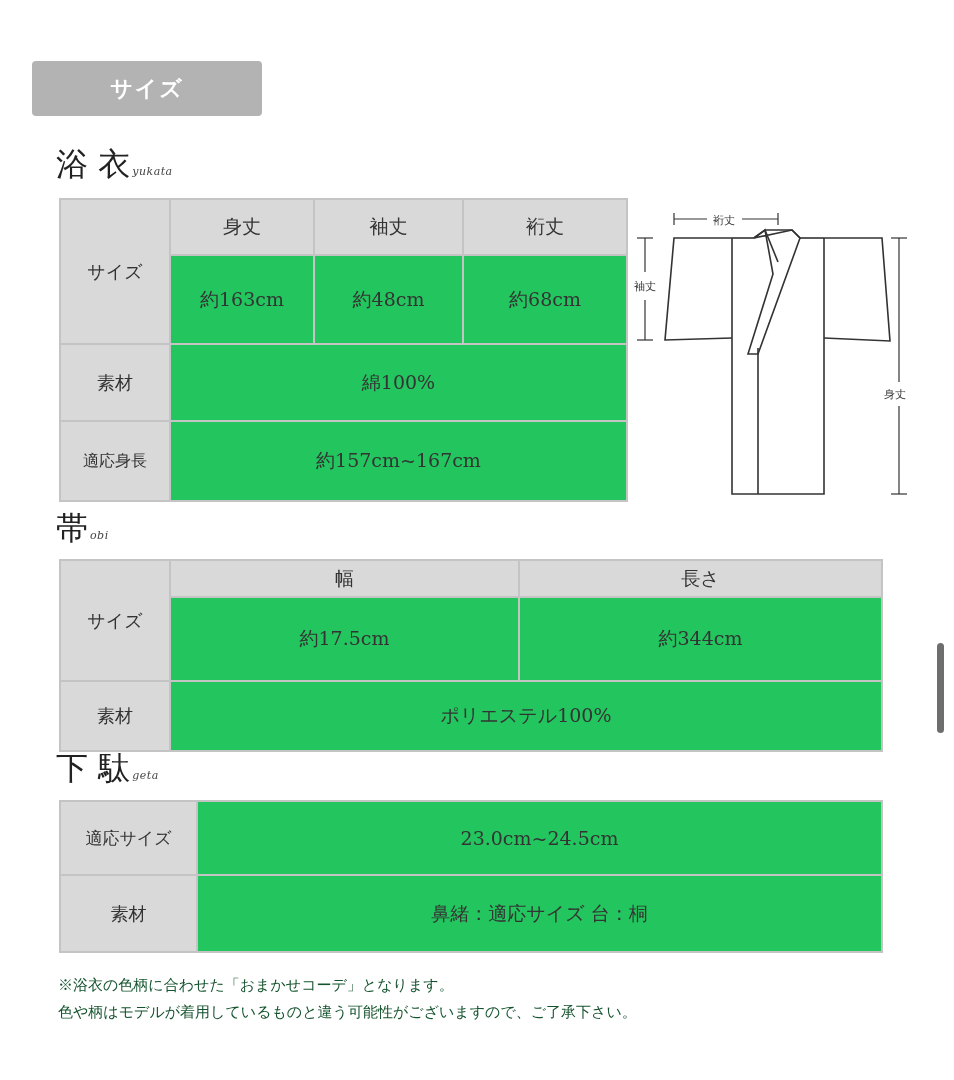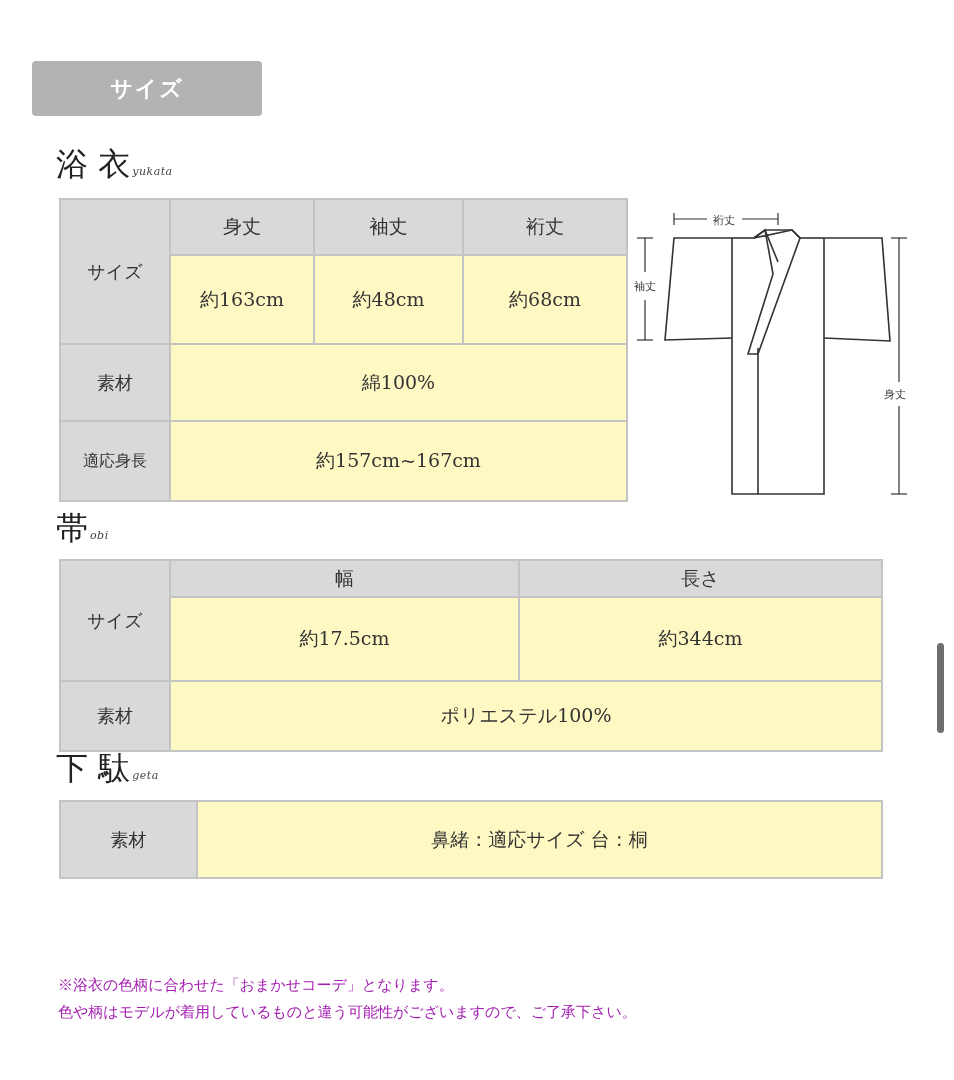--- a/index.html
+++ b/index.html
@@ -10,23 +10,23 @@
            font-family:"DejaVu Sans","Liberation Sans",sans-serif; font-weight:bold;
            font-size:22px; display:flex; align-items:center; justify-content:center; letter-spacing:2px; }
   .sec-title { position:absolute; left:56px; font-family:"DejaVu Serif","Liberation Serif",serif;
                color:#222; font-size:32px; line-height:1; }
   .sec-title .script { font-family:"DejaVu Serif","Liberation Serif",serif; font-style:italic;
                font-size:11px; color:#444; margin-left:2px; letter-spacing:0.5px; }
   table.spec { position:absolute; border-collapse:collapse; table-layout:fixed; }
   table.spec td { border:2px solid #c4c4c4; text-align:center; vertical-align:middle;
                   font-size:19px; color:#333; padding:0; }
   table.spec td.hd { background:#d9d9d9; }
-  table.spec td.val { background:#fef9c3; }
+  table.spec td.val { background:#22c55e; }
   table.spec td.side { background:#d9d9d9; font-size:18px; }
-  .note { position:absolute; left:58px; font-size:15px; color:#a21caf; line-height:24px; }
+  .note { position:absolute; left:58px; font-size:15px; color:#14532d; line-height:24px; }
   .scrollbar { position:absolute; left:937px; top:643px; width:7px; height:90px; background:#6e6e6e; border-radius:4px; }
   .diagram { position:absolute; left:625px; top:200px; width:300px; height:300px; }
 </style>
 </head>
 <body>
 
 <div class="badge">サイズ</div>
 
 <div class="sec-title" style="top:148px;">
   <span>浴 衣</span><span class="script">yukata</span>
@@ -130,20 +130,24 @@
 <div class="sec-title" style="top:752px;">
   <span>下 駄</span><span class="script">geta</span>
 </div>
 
 <table class="spec" style="left:59px; top:800px; width:822px;">
   <colgroup>
       <col style="width:137px">
       <col style="width:685px">
     </colgroup>
   <tbody>
+      <tr style="height:74px;">
+    <td class="side" style="font-size:17px;">適応サイズ</td>
+    <td class="val">23.0cm~24.5cm</td>
+  </tr>
   <tr style="height:77px;">
     <td class="side">素材</td>
     <td class="val">鼻緒：適応サイズ 台：桐</td>
   </tr>
 </tbody>
   </table>
 
 <div class="note" style="top:973px;">※浴衣の色柄に合わせた「おまかせコーデ」となります。</div>
 <div class="note" style="top:1000px;">色や柄はモデルが着用しているものと違う可能性がございますので、ご了承下さい。</div>
 

